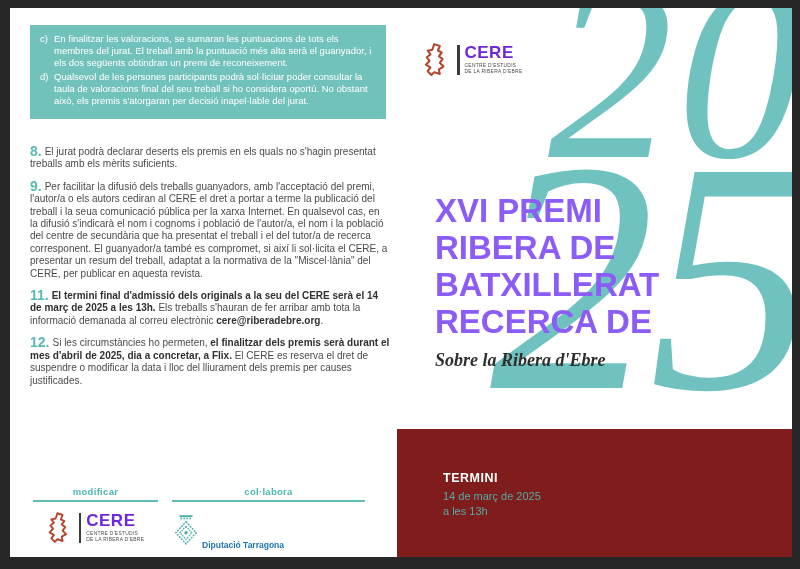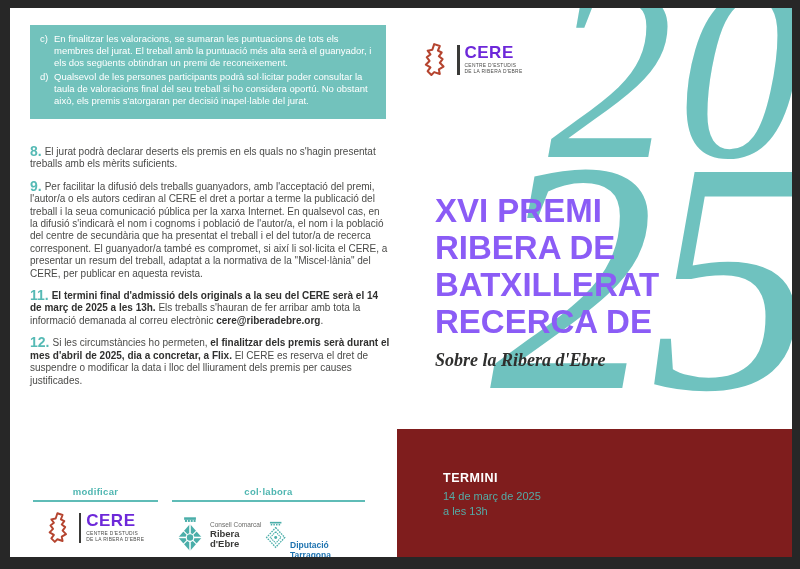--- a/index.html
+++ b/index.html
@@ -173,39 +173,20 @@
           </div>
         </div>
       </div>
     </div>
 
     <div class="f-col f-collab">
       <div class="f-label">col·labora</div>
       <div class="f-line"></div>
       <div class="f-logos">
 
-        <div class="partner">
-          <svg width="36" height="42" viewBox="0 0 38 44">
-            <rect x="12" y="1" width="14" height="3" fill="#4aaea9"></rect>
-            <rect x="13" y="4" width="2.4" height="2.5" fill="#4aaea9"></rect>
-            <rect x="16.4" y="4" width="2.4" height="2.5" fill="#4aaea9"></rect>
-            <rect x="19.8" y="4" width="2.4" height="2.5" fill="#4aaea9"></rect>
-            <rect x="23.2" y="4" width="2.4" height="2.5" fill="#4aaea9"></rect>
-            <polygon points="19,9 33,25 19,41 5,25" fill="#4aaea9"></polygon>
-            <rect x="4" y="24" width="30" height="1.8" fill="#ffffff"></rect>
-            <rect x="18.1" y="8" width="1.8" height="34" fill="#ffffff"></rect>
-            <line x1="10" y1="16" x2="28" y2="34" stroke="#ffffff" stroke-width="1.4"></line>
-            <line x1="28" y1="16" x2="10" y2="34" stroke="#ffffff" stroke-width="1.4"></line>
-            <circle cx="19" cy="25" r="4.5" fill="#4aaea9" stroke="#ffffff" stroke-width="1.4"></circle>
-          </svg>
-          <div class="consell-txt">
-            <div class="consell-text1">Consell Comarcal</div>
-            <div class="consell-text2">Ribera d'Ebre</div>
-          </div>
-        </div>
 
         <div class="partner">
           <svg width="24" height="32" viewBox="0 0 26 34">
             <rect x="6" y="1" width="14" height="2" fill="#4aaea9"></rect>
             <rect x="7" y="3.6" width="1.8" height="1.8" fill="#4aaea9"></rect>
             <rect x="10.2" y="3.6" width="1.8" height="1.8" fill="#4aaea9"></rect>
             <rect x="13.4" y="3.6" width="1.8" height="1.8" fill="#4aaea9"></rect>
             <rect x="16.6" y="3.6" width="1.8" height="1.8" fill="#4aaea9"></rect>
             <polygon points="13,8 24,20 13,32 2,20" fill="none" stroke="#4aaea9" stroke-width="1.6" stroke-dasharray="2 1.2"></polygon>
             <polygon points="13,13 19.5,20 13,27 6.5,20" fill="none" stroke="#4aaea9" stroke-width="1.4" stroke-dasharray="1.6 1"></polygon>

